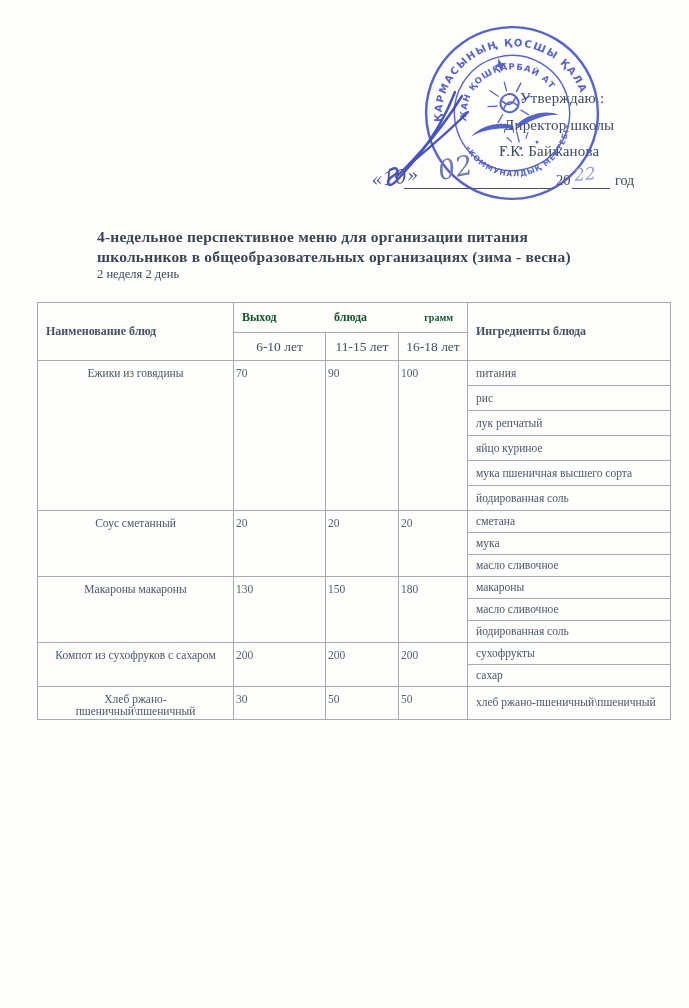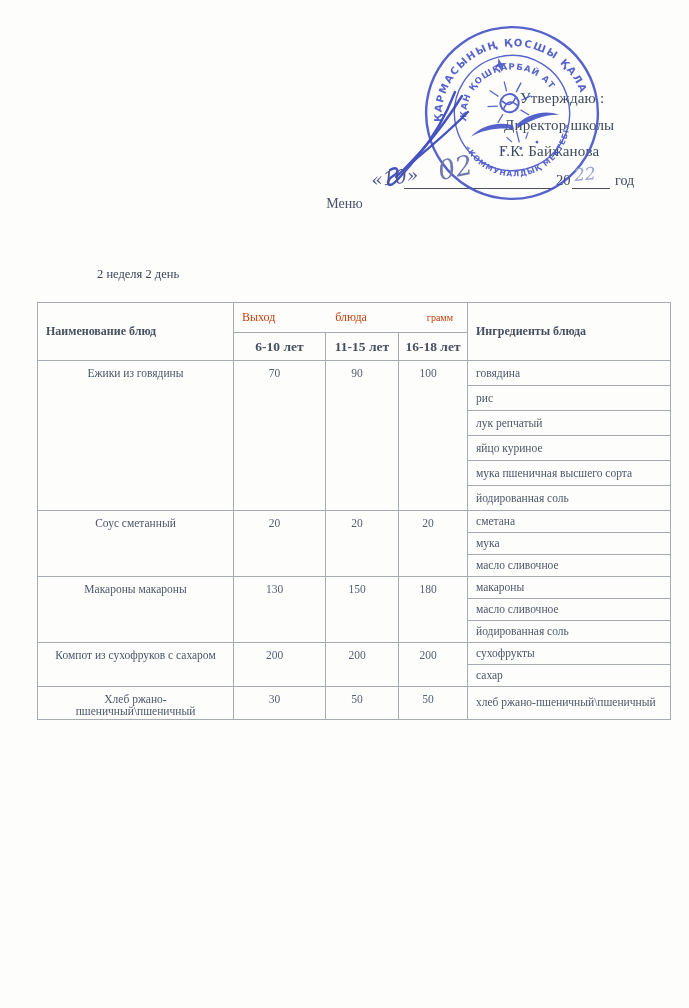--- a/index.html
+++ b/index.html
@@ -44,26 +44,26 @@
   .tl2{top:248px;}
   .subtitle{position:absolute;left:97px;top:267px;font-weight:normal;font-size:12.5px;color:#3b4556;}
   
   table.menu{
     position:absolute;left:37px;top:302px;width:633px;
     border-collapse:collapse;table-layout:fixed;
     font-size:11.5px;color:#4d5769;
   }
   table.menu th,table.menu td{border:1px solid #a6aab1;}
   th.h-name,th.h-ingr{font-weight:bold;font-size:12px;color:#46505f;text-align:left;padding:2px 8px;margin-top:9px;}
-  th.h-out{font-weight:normal;font-size:12px;color:#c2410c;height:29px;padding:0 14px 0 8px;}
+  th.h-out{font-weight:bold;font-size:12px;color:#14532d;height:29px;padding:0 14px 0 8px;}
   th.h-out .out-wrap{display:flex;justify-content:space-between;align-items:center;}
   th.h-out .gram{font-size:10px;}
-  th.h-age{font-weight:bold;font-size:13.5px;color:#46505f;height:25px;text-align:center;}
+  th.h-age{font-weight:normal;font-size:13.5px;color:#46505f;height:25px;text-align:center;}
   td.dish{vertical-align:top;text-align:center;padding:6px 8px 2px 8px;}
-  td.portion{vertical-align:top;text-align:center;padding:6px 12px 2px 2px;color:#555f70;}
+  td.portion{vertical-align:top;text-align:left;padding:6px 12px 2px 2px;color:#555f70;}
   td.ingredient{text-align:left;padding:3px 8px 4px 8px;line-height:13px;height:14px;}
   td.ingredient.tall{padding:6px 8px 5px 8px;height:13px;}
 </style>
 </head>
 <body>
 
 <div class="page">
 
   <svg class="stamp" viewBox="0 0 190 180">
     <g transform="rotate(-14 95 90)" stroke="#4553c6" fill="none">
@@ -123,21 +123,22 @@
   <div class="approval-line ap3">Г.К. Байжанова</div>
 
   <span class="hw hw-day">«10»</span>
   <span class="date-underline ul-long"></span>
   <span class="hw hw-month">02</span>
   <span class="printed pr-century">20</span>
   <span class="date-underline ul-short"></span>
   <span class="hw hw-year">22</span>
   <span class="printed pr-god">год</span>
 
-  <div class="menu-label">Меню</div>
+  <div class="title-line tl1">4-недельное перспективное  меню для организации питания</div>
+  <div class="title-line tl2">школьников в общеобразовательных организациях  (зима -  весна)</div>
   <div class="subtitle">2 неделя 2 день</div>
 
   <table class="menu">
     <colgroup>
       <col style="width:196px">
         <col style="width:92px">
         <col style="width:73px">
         <col style="width:69px">
         <col style="width:203px">
     </colgroup>
@@ -158,21 +159,21 @@
         <th class="h-age">11-15 лет</th>
         <th class="h-age">16-18 лет</th>
       </tr>
     </thead>
     <tbody id="menu-table-body">
         <tr>
           <td class="dish" rowspan="6">Ежики из говядины</td>
           <td class="portion" rowspan="6">70</td>
           <td class="portion" rowspan="6">90</td>
           <td class="portion" rowspan="6">100</td>
-          <td class="ingredient tall">говядина</td>
+          <td class="ingredient tall">питания</td>
         </tr>
         <tr>
           <td class="ingredient tall">рис</td>
         </tr>
         <tr>
           <td class="ingredient tall">лук репчатый</td>
         </tr>
         <tr>
           <td class="ingredient tall">яйцо куриное</td>
         </tr>

